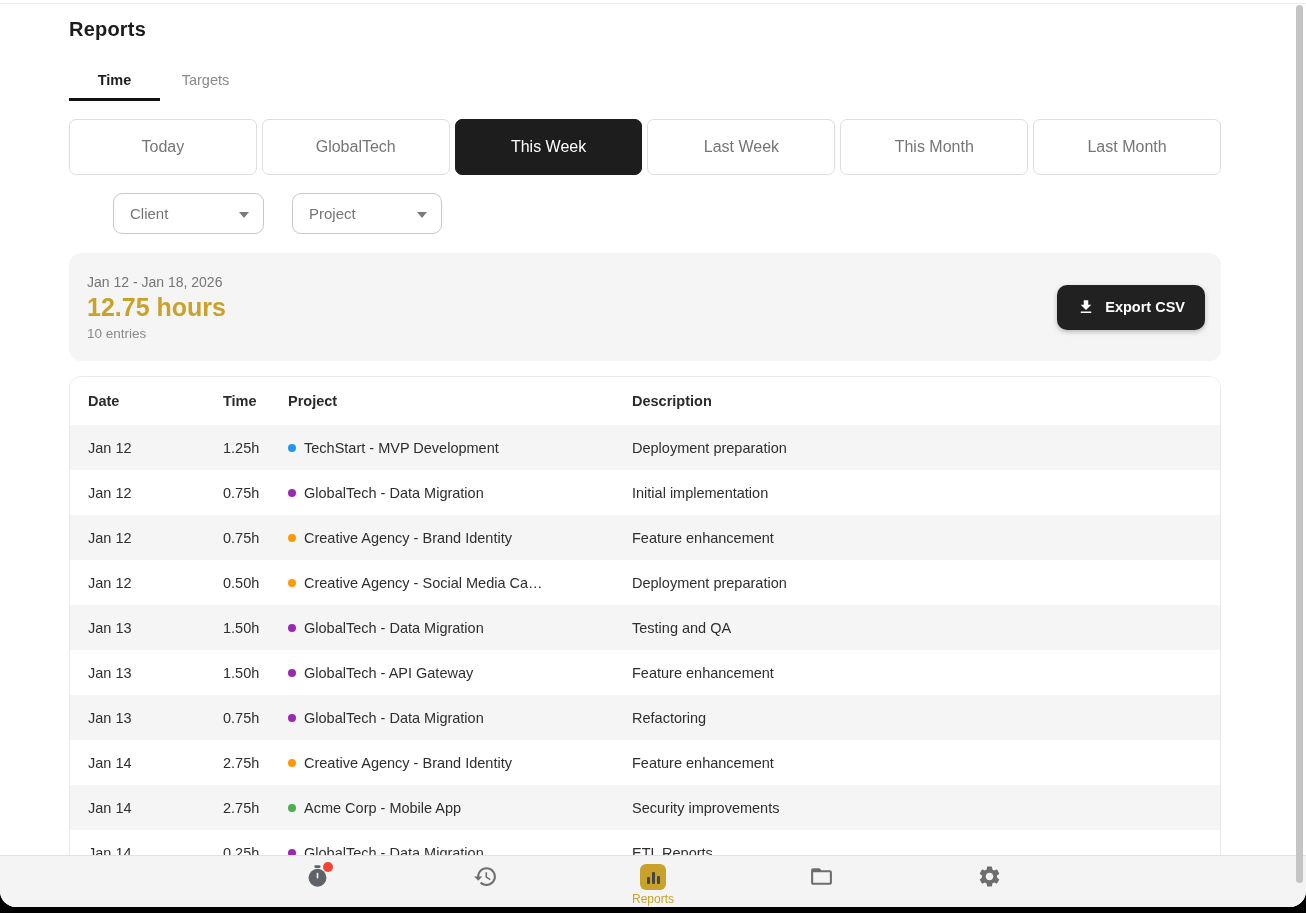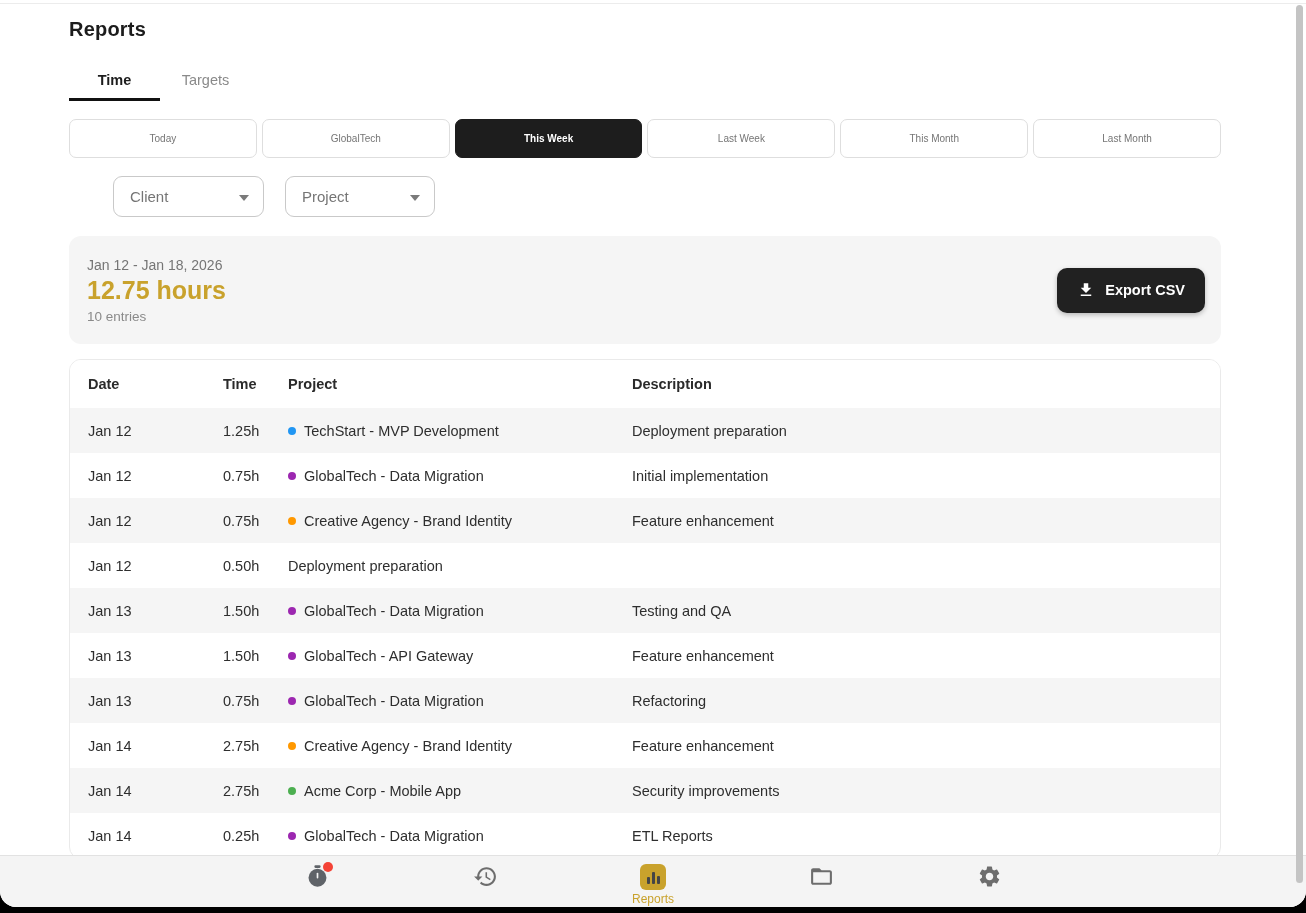--- a/index.html
+++ b/index.html
@@ -17,27 +17,27 @@
 
   
   .tabs { display:flex; margin-top:18px; }
   .tab { width:91px; height:42px; display:flex; align-items:center; justify-content:center;
          font-size:14.5px; color:#8a8a8a; cursor:pointer; position:relative; }
   .tab.active { color:#1d1d1d; font-weight:700; }
   .tab.active::after { content:""; position:absolute; bottom:0; left:0; width:100%; height:3px; background:#111; }
 
   
   .range-row { display:flex; gap:5px; margin-top:18px; }
-  .range-btn { flex:1; height:39px; display:flex; align-items:center; justify-content:center;
+  .range-btn { flex:1; height:56px; display:flex; align-items:center; justify-content:center;
                background:#fff; border:1px solid #dedede; border-radius:7px;
-               font-size:10px; color:#757575; cursor:pointer; }
-  .range-btn.active { background:#1d1d1d; border-color:#1d1d1d; color:#fff; font-weight:700; }
-
-  
-  .filter-row { display:flex; gap:21px; margin-top:18px;padding-left:44px; }
+               font-size:16px; color:#757575; cursor:pointer; }
+  .range-btn.active { background:#1d1d1d; border-color:#1d1d1d; color:#fff; font-weight:400; }
+
+  
+  .filter-row { display:flex; gap:28px; margin-top:18px;padding-left:44px; }
   .filter-select { position:relative; height:41px; border:1px solid #c9c9c9; border-radius:9px;
                    display:flex; align-items:center; padding:0 36px 0 16px;
                    font-size:15px; color:#757575; cursor:pointer; background:#fff; }
   .filter-select.client { width:151px; }
   .filter-select.project { width:150px; }
   .caret { position:absolute; right:14px; top:50%; margin-top:-2px;
            width:0; height:0; border-left:5px solid transparent; border-right:5px solid transparent;
            border-top:6px solid #7a7a7a; }
 
   
@@ -159,20 +159,24 @@
       <div class="proj-cell">
         <span class="dot" style="background: rgb(255, 152, 0);"></span>
         <span>Creative Agency - Brand Identity</span>
       </div>
       <div>Feature enhancement</div>
     </div>
 
     <div class="t-row">
       <div>Jan 12</div>
       <div>0.50h</div>
+      <div class="proj-cell">
+        <span class="dot" style="background: rgb(255, 152, 0);"></span>
+        <span>Creative Agency - Social Media Ca…</span>
+      </div>
       <div>Deployment preparation</div>
     </div>
 
     <div class="t-row alt">
       <div>Jan 13</div>
       <div>1.50h</div>
       <div class="proj-cell">
         <span class="dot" style="background: rgb(156, 39, 176);"></span>
         <span>GlobalTech - Data Migration</span>
       </div>

